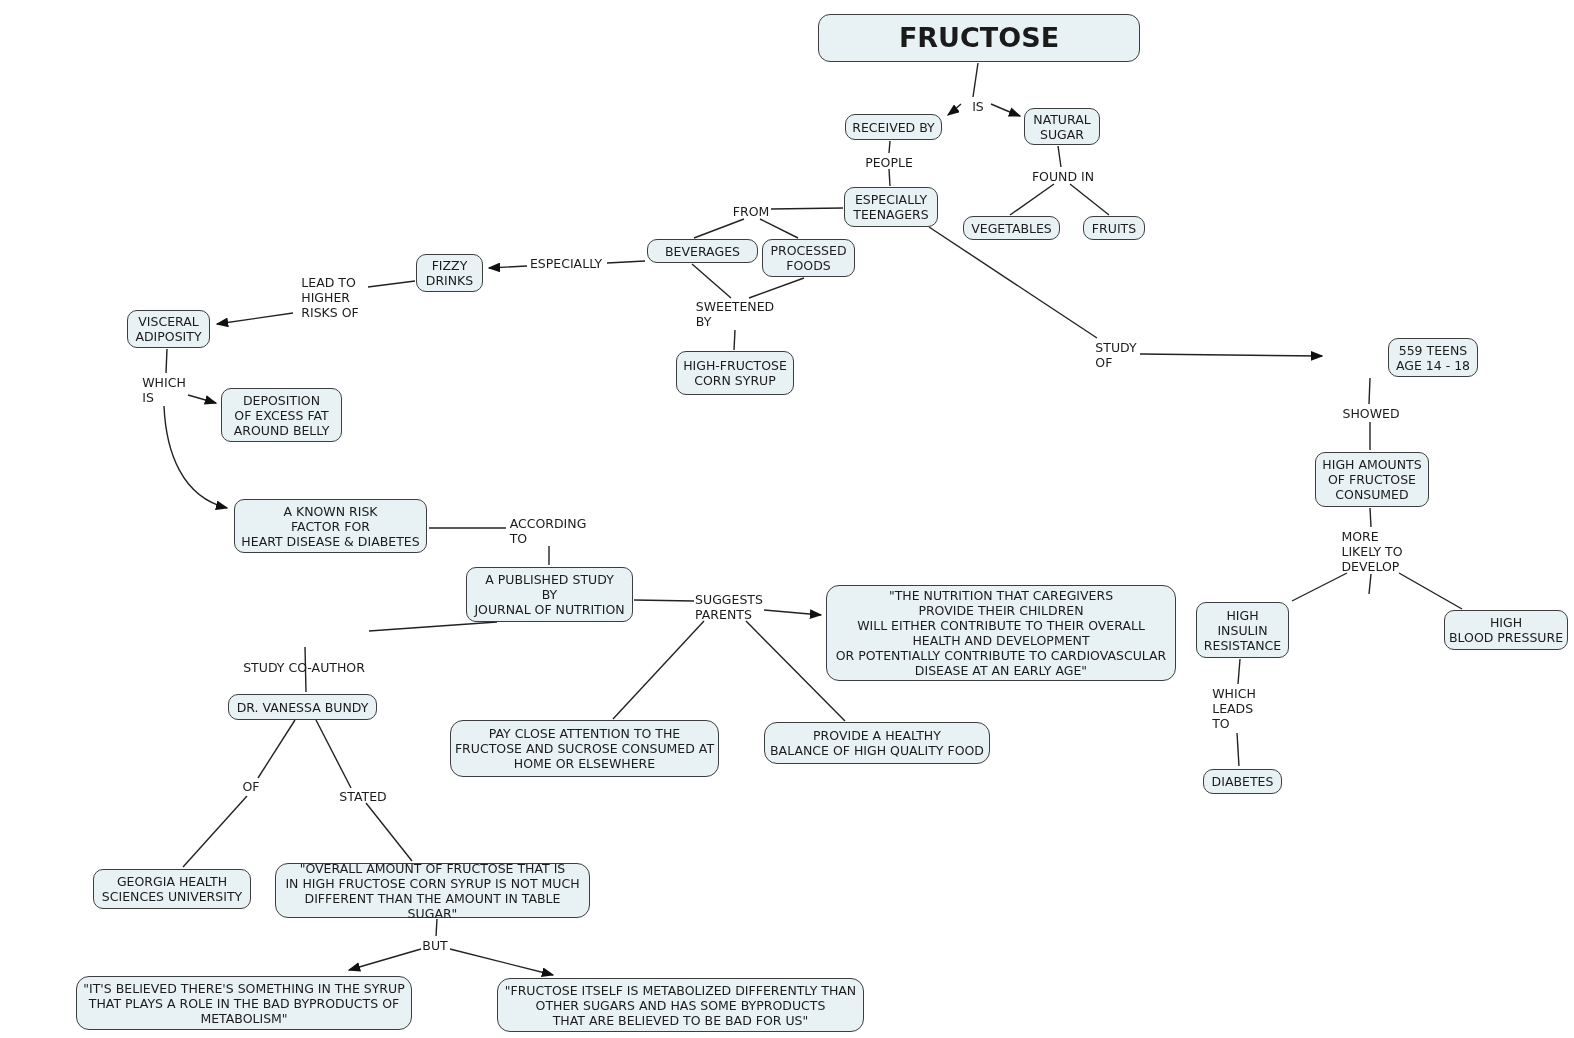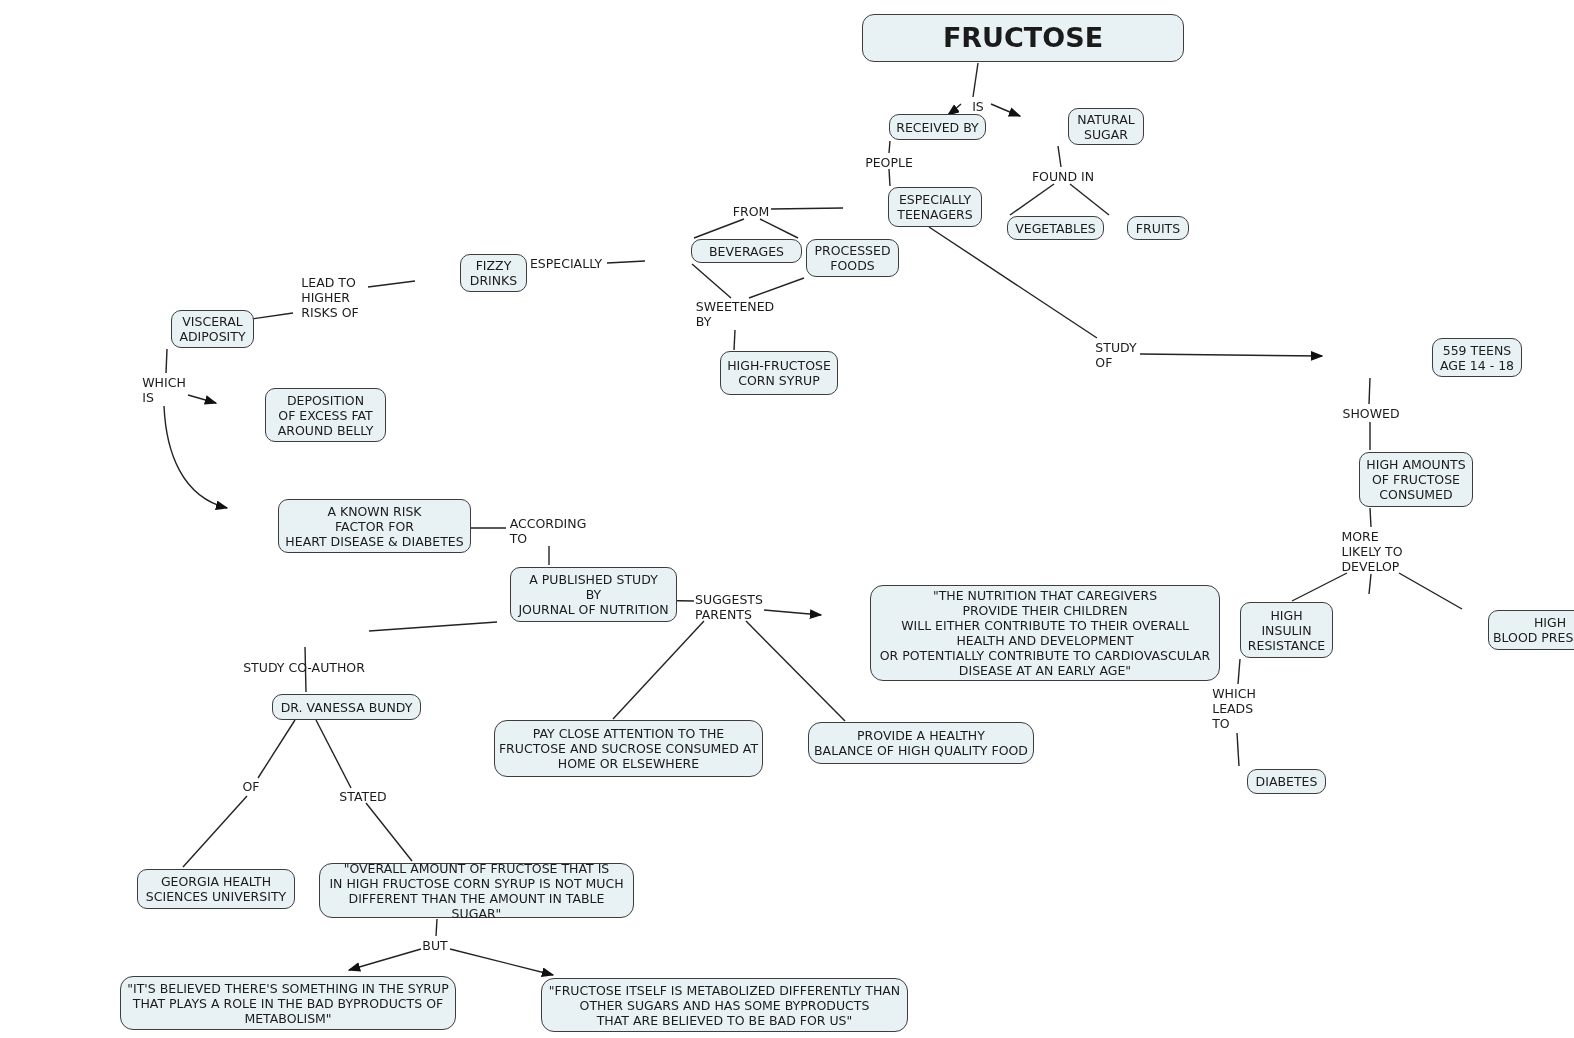--- a/index.html
+++ b/index.html
@@ -1,21 +1,21 @@
 <!DOCTYPE html>
 <html><head>
 <meta charset="utf-8">
 <style>
   html,body{margin:0;padding:0;background:#ffffff;}
   .canvas{position:relative;width:1574px;height:1038px;background:#ffffff;overflow:hidden;
           font-family:"DejaVu Sans","Liberation Sans",sans-serif;}
   .wires{position:absolute;left:0;top:0;z-index:1;pointer-events:none;}
   .node{position:absolute;z-index:2;background:#e8f1f4;border:1.5px solid #3d3d3d;border-radius:10px;
         display:flex;align-items:center;justify-content:center;text-align:center;white-space:pre-line;
-        font-size:12.5px;line-height:1.2;color:#1b1b1b;box-sizing:border-box;padding:1px 3px;margin-left:44px;}
+        font-size:12.5px;line-height:1.2;color:#1b1b1b;box-sizing:border-box;padding:1px 3px;}
   .node.big{border-radius:13px;}
   .node.main{font-weight:bold;font-size:27px;border-radius:12px;}
   .link-label{position:absolute;z-index:2;transform:translateX(-50%);text-align:left;
         white-space:pre-line;font-size:12.5px;line-height:15px;color:#1b1b1b;}
   .title{position:absolute;z-index:3;background:#ffff00;border:2px solid #0d0d0d;border-radius:14px;
         display:flex;align-items:center;justify-content:center;font-weight:bold;font-size:21px;
         color:#000000;box-sizing:border-box;}
 </style>
 </head>
 <body>

